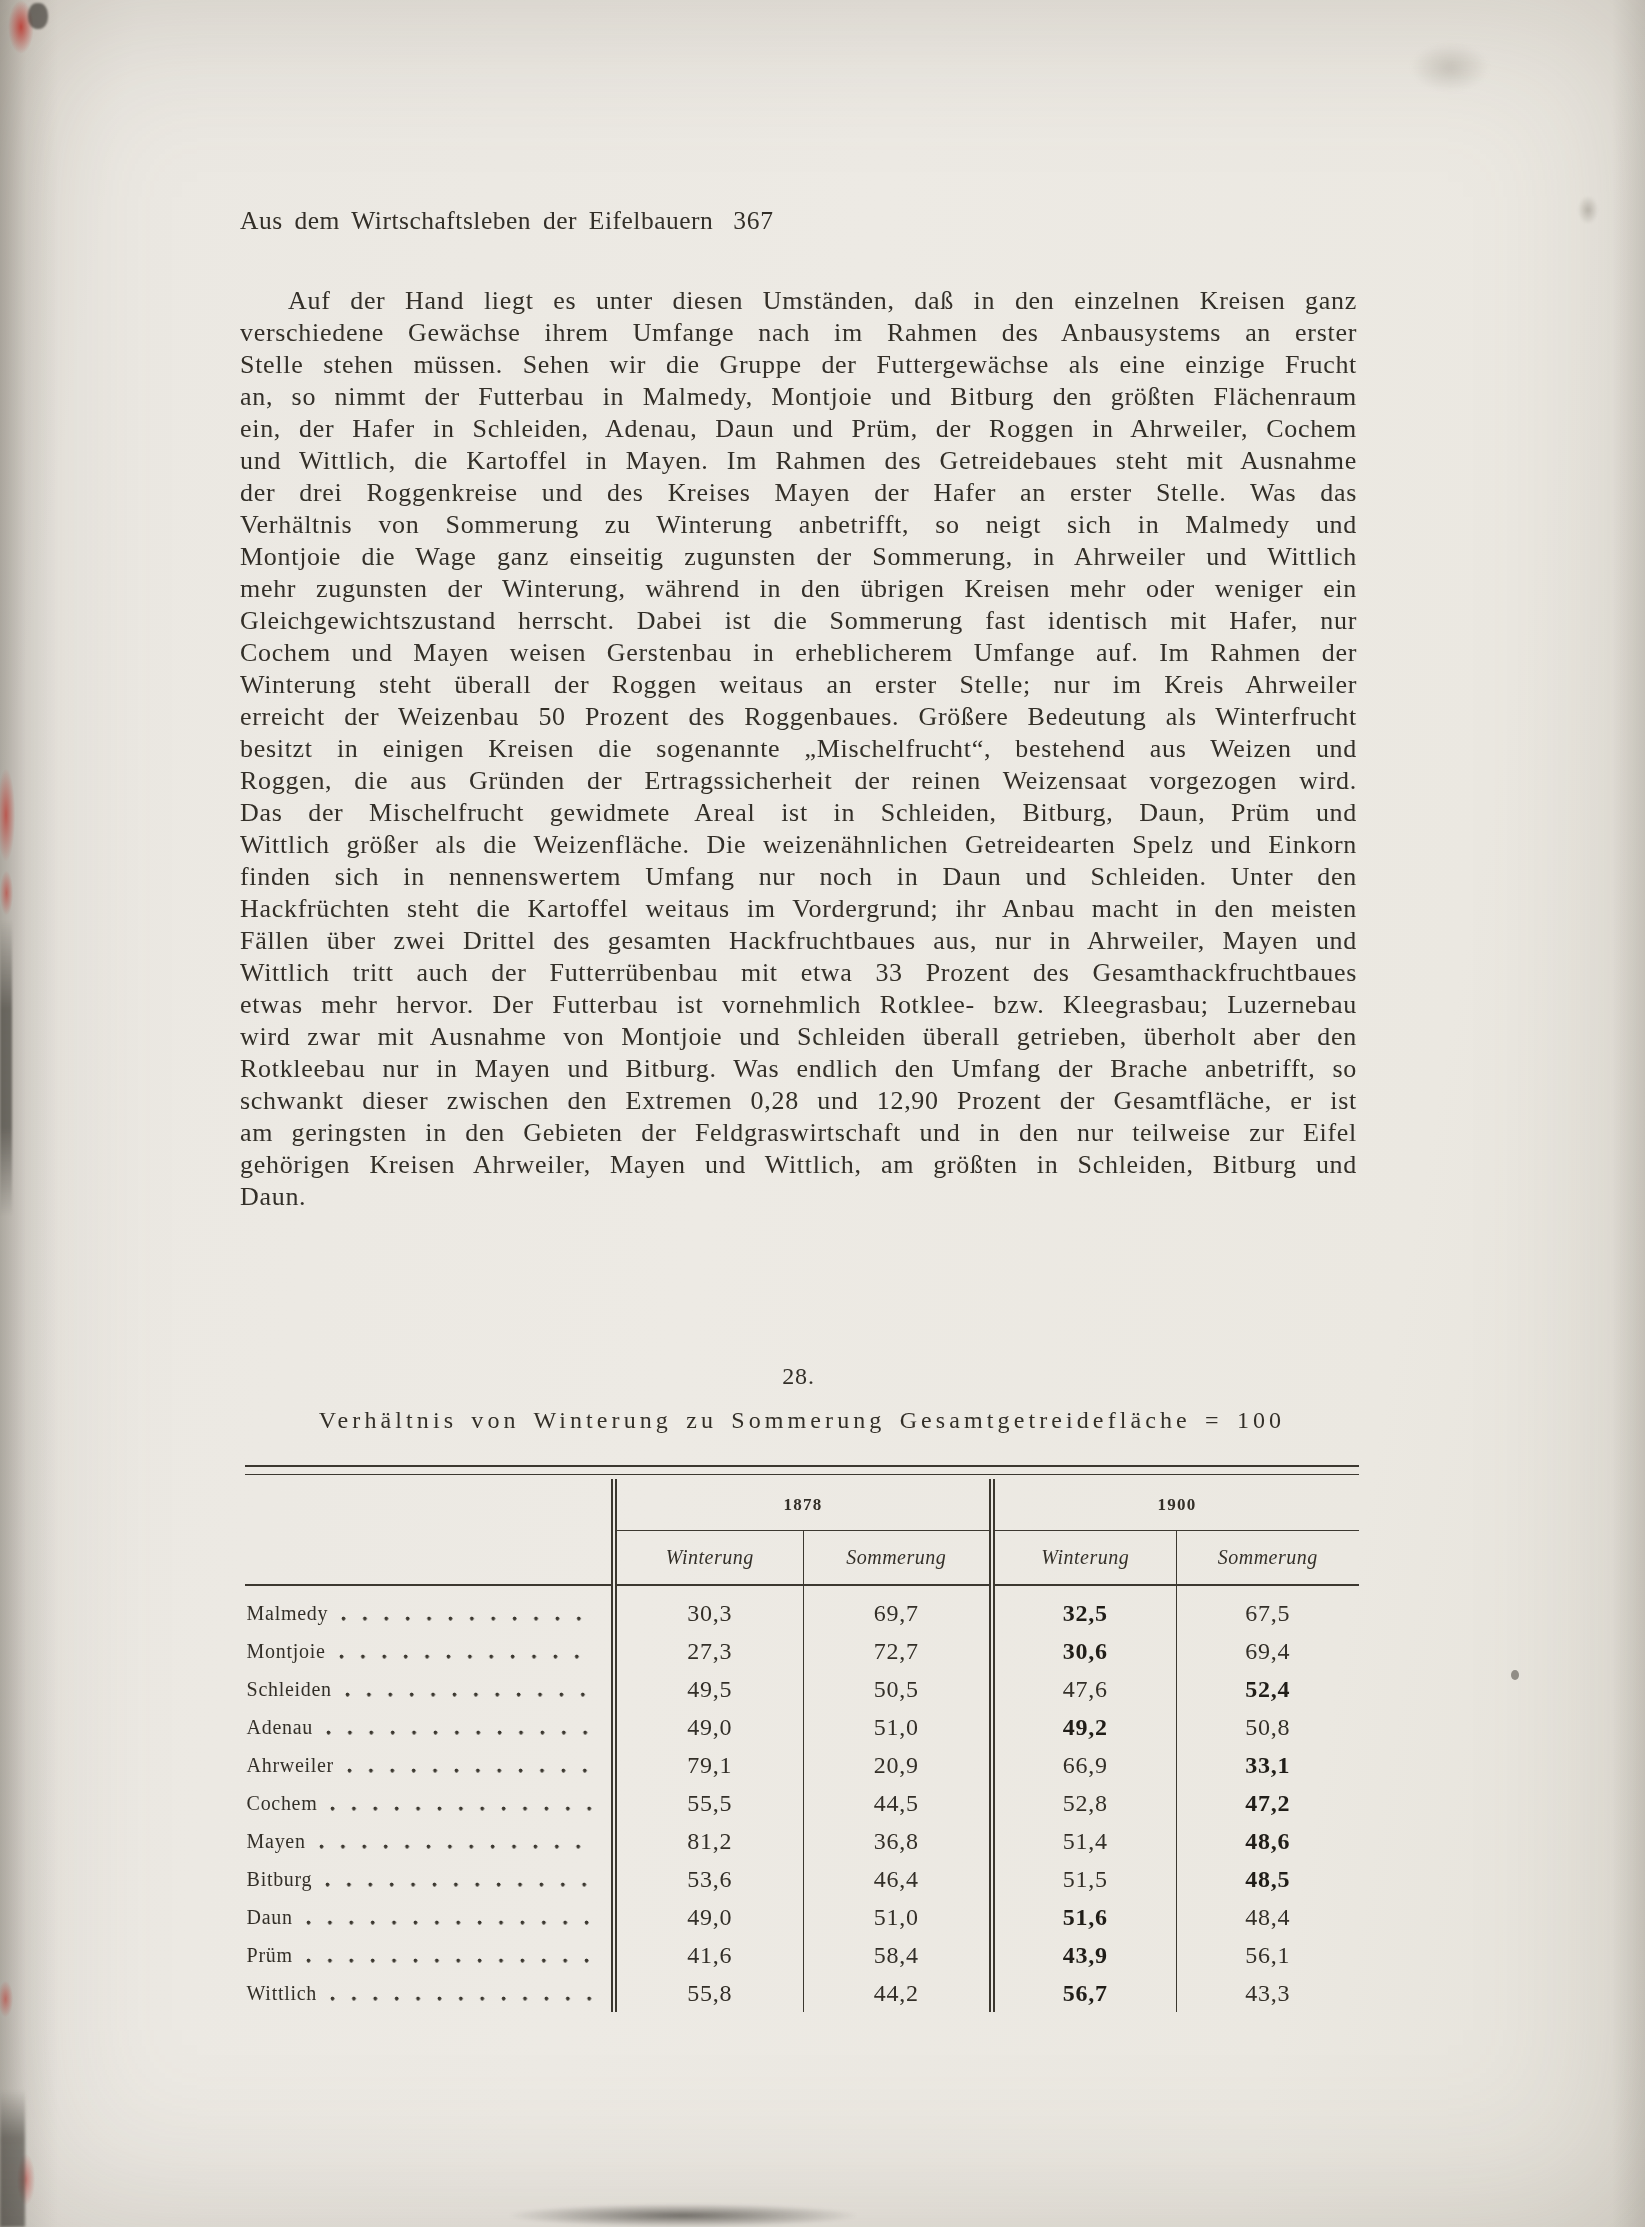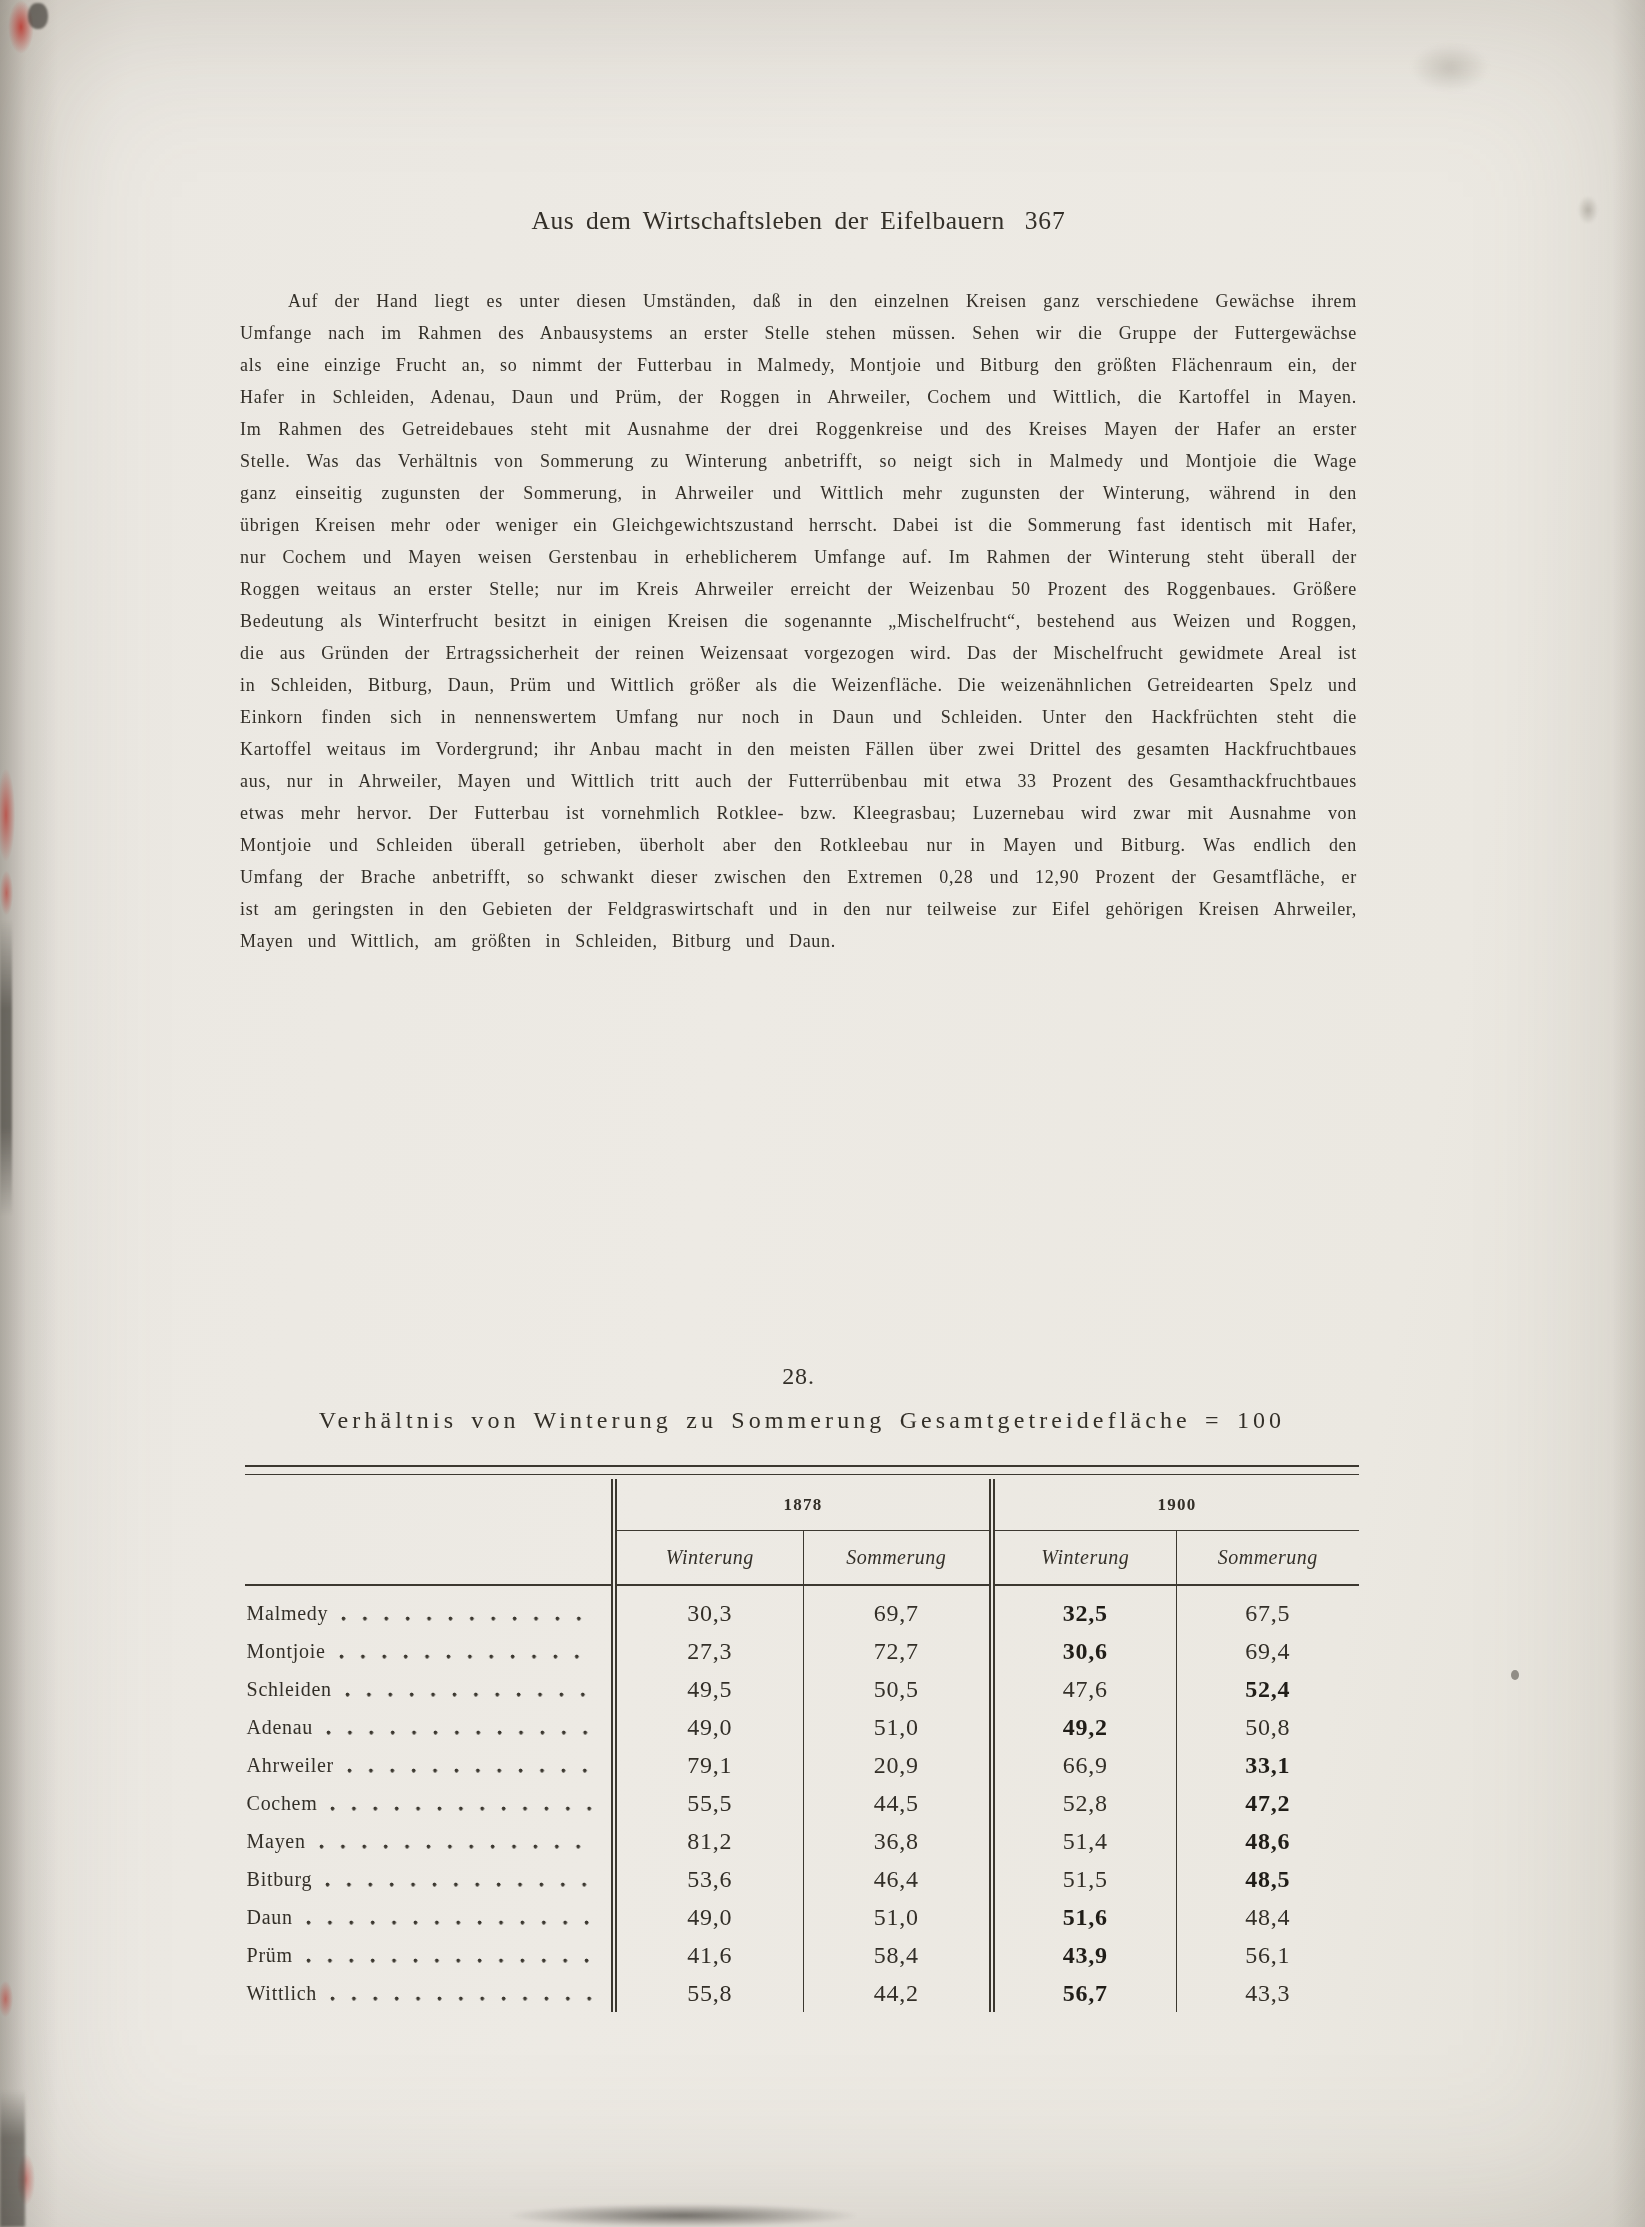--- a/index.html
+++ b/index.html
@@ -10,29 +10,29 @@
   }
   .page{
     position:absolute;inset:0;
     background:linear-gradient(100deg,#e2ded6 0%,#ebe8e2 7%,#edeae4 45%,#ebe8e1 80%,#e5e2da 100%);
     box-shadow:inset 0 0 165px rgba(118,108,92,.28);
     color:var(--ink,#332f28);
   }
   
   .running-head{
     position:absolute;top:206px;left:240px;width:1117px;
-    display:flex;justify-content:center;align-items:baseline;
+    display:flex;justify-content:flex-start;align-items:baseline;
     font-size:25.5px;letter-spacing:0.5px;word-spacing:5px;
   }
   .rh-page{margin-left:20px;letter-spacing:0.8px;}
   
   .body-text{
     position:absolute;top:285px;left:240px;width:1117px;
     margin:0;
-    font-size:18px;line-height:32px;
+    font-size:26px;line-height:32px;
     text-align:justify;text-indent:48px;
     letter-spacing:0.7px;word-spacing:9px;
   }
   
   .tbl-number{
     position:absolute;top:1363px;left:240px;width:1117px;
     text-align:center;font-size:24px;letter-spacing:0.8px;
   }
   .tbl-title{
     position:absolute;top:1407px;left:230px;width:1144px;

